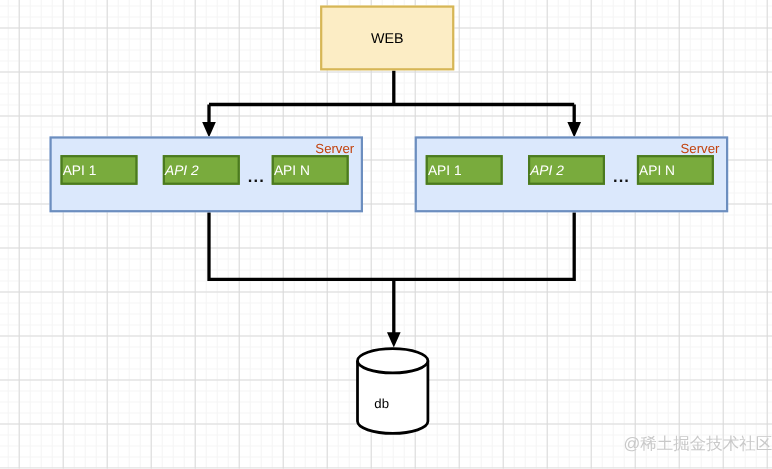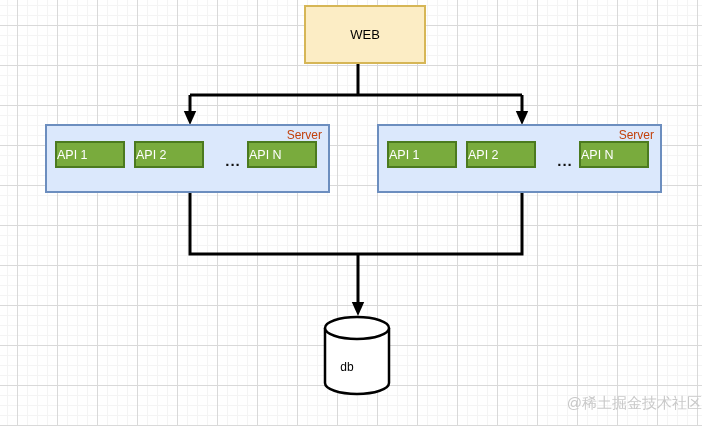--- a/index.html
+++ b/index.html
@@ -26,21 +26,21 @@
     width: 702px; height: 426px;
   }
 
   .node {
     position: absolute;
     box-sizing: border-box;
     color: #000000;
   }
 
   .web-box {
-    left: 304px; top: 5px;
+    left: 291px; top: 5px;
     width: 122px; height: 59px;
     background: #fcedc5;
     border: 2px solid #d6b656;
     display: flex; align-items: center; justify-content: center;
     font-size: 13px;
   }
 
   .server-box {
     top: 124px;
     width: 285px; height: 69px;
@@ -62,21 +62,21 @@
     top: 15px;
     width: 70px; height: 27px;
     box-sizing: border-box;
     background: #79ab3d;
     border: 2px solid #4b7a1f;
     color: #ffffff;
     display: flex; align-items: center; justify-content: flex-start;
     font-size: 12.5px;
   }
   .api-1 { left: 8px; }
-  .api-2 { left: 87px; }
+  .api-2 { left: 101px; font-style: italic; }
   .api-n { left: 200px; }
 
   .ellipsis {
     position: absolute;
     left: 168px; top: 26px;
     width: 36px;
     text-align: center;
     font-size: 15px;
     font-weight: bold;
     letter-spacing: 1px;

